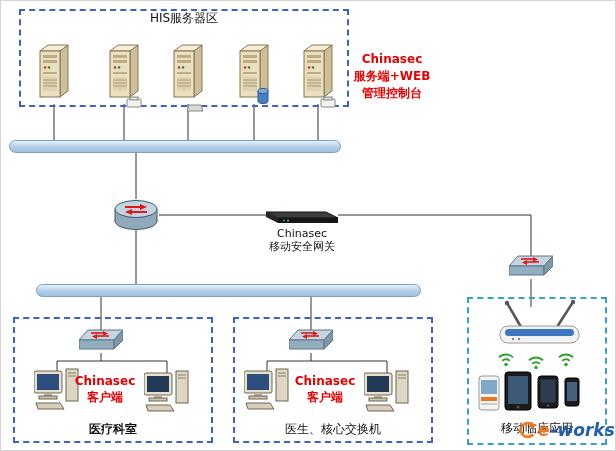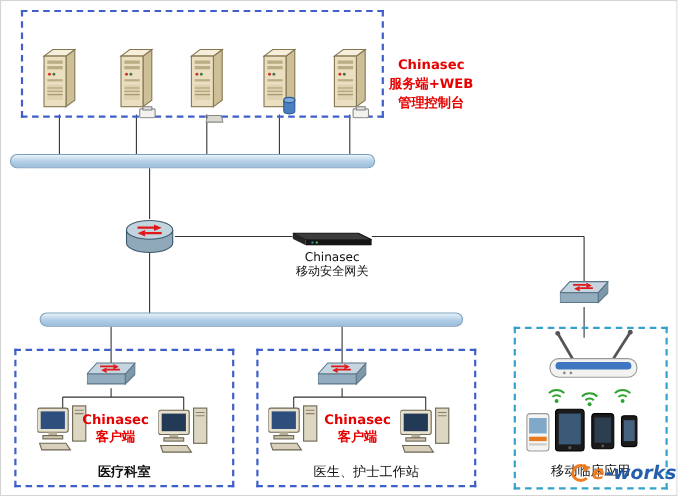--- a/index.html
+++ b/index.html
@@ -28,20 +28,21 @@
   <svg class="lines" width="616" height="451">
     <path d="M53,103V140 M123,103V140 M187,103V140 M253,103V140 M317,103V140
              M135,152V198 M135,228V284
              M158,214H265 M337,214H530 M530,214V258 M530,278V306
              M100,296V330 M310,296V330
              M100,352V360 M56,360H166 M56,360V370 M166,360V372
              M310,352V360 M266,360H386 M266,360V370 M386,360V372" stroke="#333" stroke-width="1" fill="none"></path>
   </svg>
 
   <div class="abs zone" style="left:18px;top:8px;width:330px;height:98px;"></div>
+  <div class="abs lbl" style="left:18px;top:10px;width:330px;">HIS服务器区</div>
 
   <div class="abs" style="left:33px;top:42px;">
     <svg width="40" height="60" viewBox="0 0 40 60">
       <polygon points="26,8 34,2 34,48 26,54" fill="#cdbf98" stroke="#86764f"></polygon>
       <polygon points="6,8 14,2 34,2 26,8" fill="#f4eeda" stroke="#86764f"></polygon>
       <rect x="6" y="8" width="20" height="46" fill="#eadfc0" stroke="#86764f"></rect>
       <rect x="9" y="12" width="14" height="3" fill="#baac83"></rect>
         <rect x="9" y="17" width="14" height="3" fill="#baac83"></rect>
       <circle cx="11" cy="24.5" r="1.3" fill="#cc3322"></circle>
         <circle cx="15" cy="24.5" r="1.3" fill="#447744"></circle>
@@ -257,21 +258,21 @@
         <line x1="34" y1="9" x2="42" y2="9" stroke="#8a8268"></line>
       <rect x="0" y="4" width="28" height="22" rx="2" fill="#e7e0cc" stroke="#6b6552"></rect>
       <rect x="3" y="7" width="22" height="16" fill="#223a55"></rect>
       <rect x="10" y="26" width="8" height="3" fill="#b9b09a"></rect>
       <rect x="5" y="29" width="18" height="3" fill="#cfc6ae" stroke="#6b6552"></rect>
       <polygon points="2,36 26,36 30,42 4,42" fill="#d8d0bb" stroke="#6b6552"></polygon>
     </svg>
   </div>
   <div class="abs lbl red" style="left:292px;top:372px;width:64px;line-height:16px;">Chinasec
 客户端</div>
-  <div class="abs lbl" style="left:232px;top:421px;width:200px;">医生、护士工作站</div>
+  <div class="abs lbl" style="left:232px;top:421px;width:200px;">医生、核心交换机</div>
 
   <div class="abs zone-teal" style="left:466px;top:296px;width:140px;height:148px;border-style:dashed;"></div>
   <div class="abs" style="left:496px;top:298px;">
     <svg width="85" height="48" viewBox="0 0 85 48">
       <line x1="24" y1="28" x2="10" y2="4" stroke="#555" stroke-width="2.5"></line>
       <line x1="60" y1="28" x2="76" y2="3" stroke="#555" stroke-width="2.5"></line>
       <circle cx="10" cy="4" r="2.2" fill="#555"></circle>
         <circle cx="76" cy="3" r="2.2" fill="#555"></circle>
       <rect x="3" y="27" width="79" height="17" rx="8" fill="#f2f2f0" stroke="#9a9a98"></rect>
       <rect x="8" y="30" width="69" height="7" rx="3.5" fill="#3f76c2"></rect>

